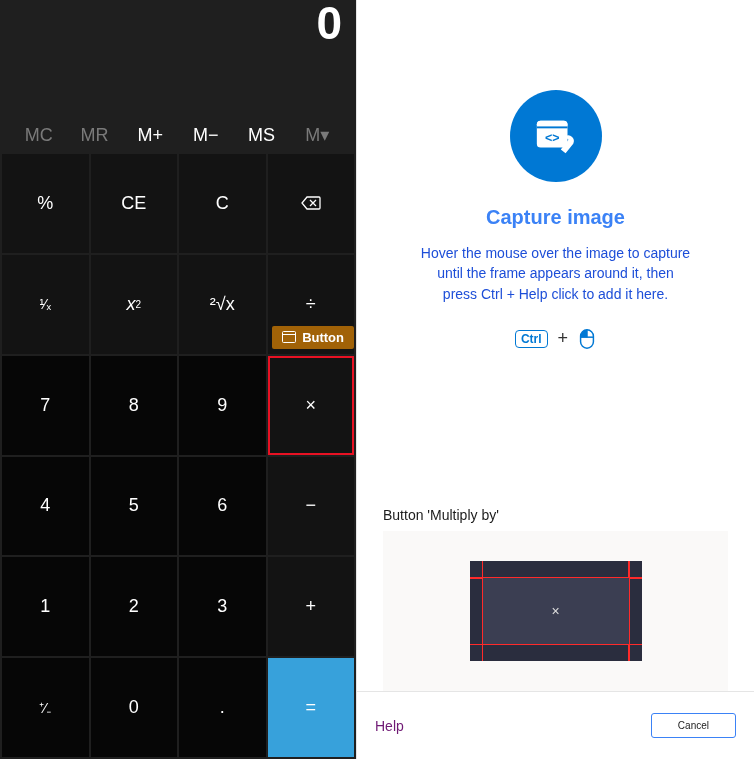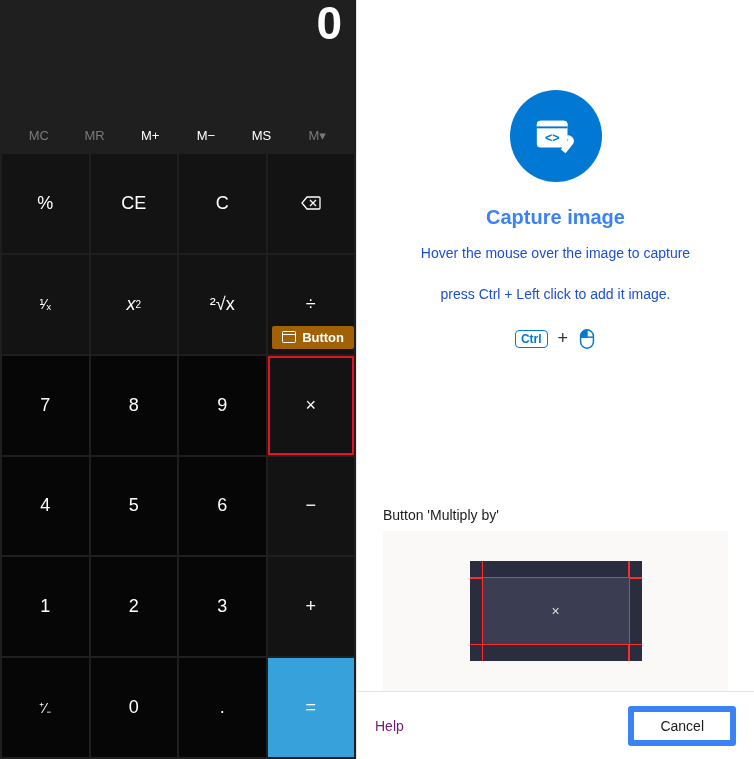--- a/index.html
+++ b/index.html
@@ -10,21 +10,21 @@
     position: absolute; left: 0; top: 0; width: 356px; height: 759px;
     background: #1f1f1f; display: flex; flex-direction: column;
   }
   .calc-display {
     height: 48px; color: #fff; font-size: 46px; font-weight: 600;
     display: flex; align-items: flex-start; justify-content: flex-end;
     padding: 0 14px; line-height: 1;
   }
   .calc-memory {
     display: flex; height: 34px; align-items: center; justify-content: space-around;
-    color: #7a7a7a; font-size: 13px; padding: 0 11px; margin-top: 70px;
+    color: #7a7a7a; font-size: 18px; padding: 0 11px; margin-top: 70px;
   }
   .calc-memory div { flex: 1; text-align: center; cursor: default; }
   .calc-memory .active { color: #fff; }
 
   .calc-grid {
     flex: 1; display: grid;
     grid-template-columns: repeat(4, 1fr);
     grid-template-rows: repeat(6, 1fr);
     gap: 2px; padding: 2px; background: #1f1f1f;
   }
@@ -100,22 +100,22 @@
   .thumb-outer .vline-l { top:0; bottom:0; left:12px; width:1.5px; }
   .thumb-outer .vline-r { top:0; bottom:0; right:12px; width:1.5px; }
 
   .picker-footer {
     height: 68px; border-top: 1px solid #e5e5e5;
     display: flex; align-items: center; justify-content: space-between;
     padding: 0 18px;
   }
   .help-link { color: #701a75; font-size: 14px; cursor: pointer; }
   .cancel-btn {
-    border: 6px solid #3b82f6; background: #fff; color: #1b1b1b;
-    font-size: 14px; padding: 6px 26px; border-radius: 3px; cursor: pointer;
+    border: 1px solid #3b82f6; background: #fff; color: #1b1b1b;
+    font-size: 10px; padding: 6px 26px; border-radius: 3px; cursor: pointer;
   }
 </style>
 </head>
 <body>
 
 <div class="calc">
   <div class="calc-display">0</div>
 
   <div class="calc-memory">
     <div>MC</div>
@@ -191,22 +191,22 @@
         <rect x="4" y="8" width="32" height="8" rx="4" fill="#fff"></rect>
         <rect x="4" y="14" width="32" height="2" fill="#0078d4"></rect>
         <text x="20" y="30" font-size="13" fill="#0078d4" text-anchor="middle" font-weight="700">&lt;&gt;</text>
         <path d="M34 24a6 6 0 0 1 8 8l-8 10-5-4 8-10a6 6 0 0 1-3-4z" fill="#fff"></path>
       </svg>
     </div>
 
     <div class="cap-heading">Capture image</div>
     <div class="cap-text">
       <span>Hover the mouse over the image to capture</span><br>
-      <br>
-      <span>press Ctrl + Left click to add it image.</span>
+      <span>until the frame appears around it, then</span><br>
+      <span>press Ctrl + Help click to add it here.</span>
     </div>
 
     <div class="shortcut-row">
       <span class="ctrl-key">Ctrl</span>
       <span class="plus">+</span>
       <svg viewBox="0 0 18 24">
         <rect x="2" y="2" width="14" height="20" rx="7" fill="none" stroke="#0078d4" stroke-width="1.6"></rect>
         <path d="M2 10h14" stroke="#0078d4" stroke-width="1.6"></path>
         <path d="M9 2v8" stroke="#0078d4" stroke-width="1.6"></path>
         <path d="M2 10 V9 a7 7 0 0 1 7-7 v8 z" fill="#0078d4"></path>

